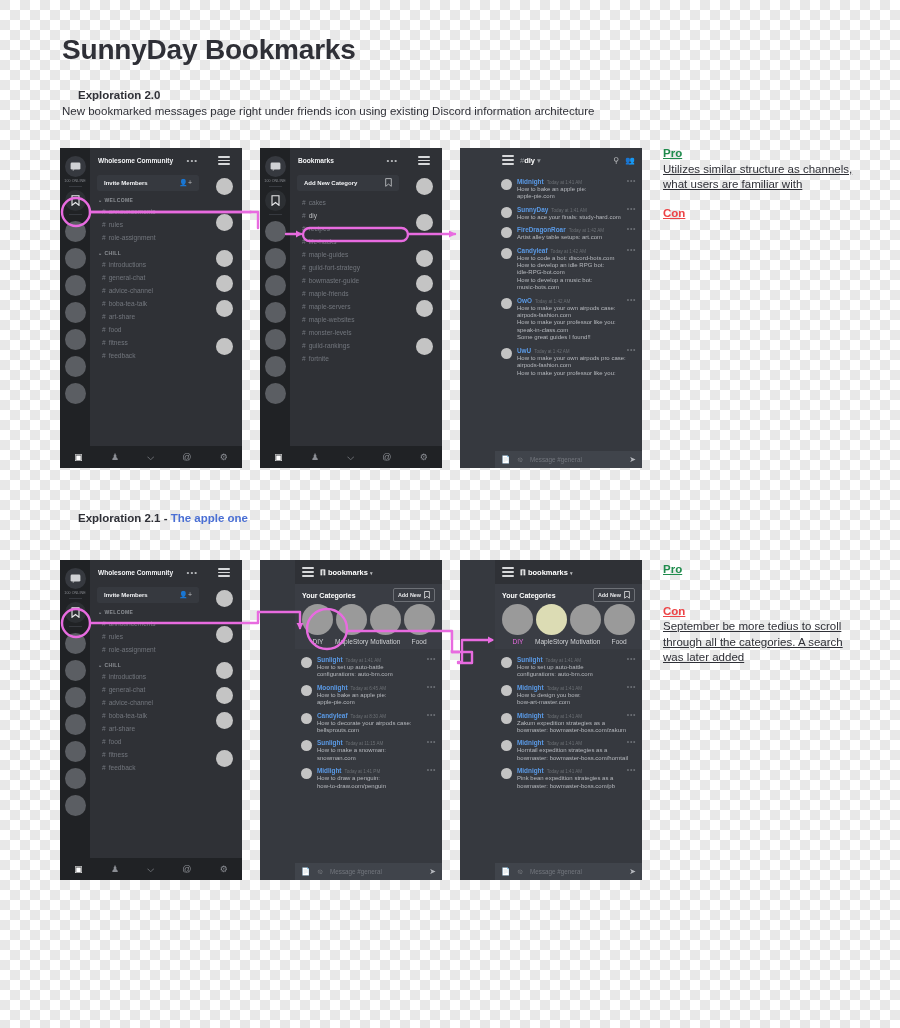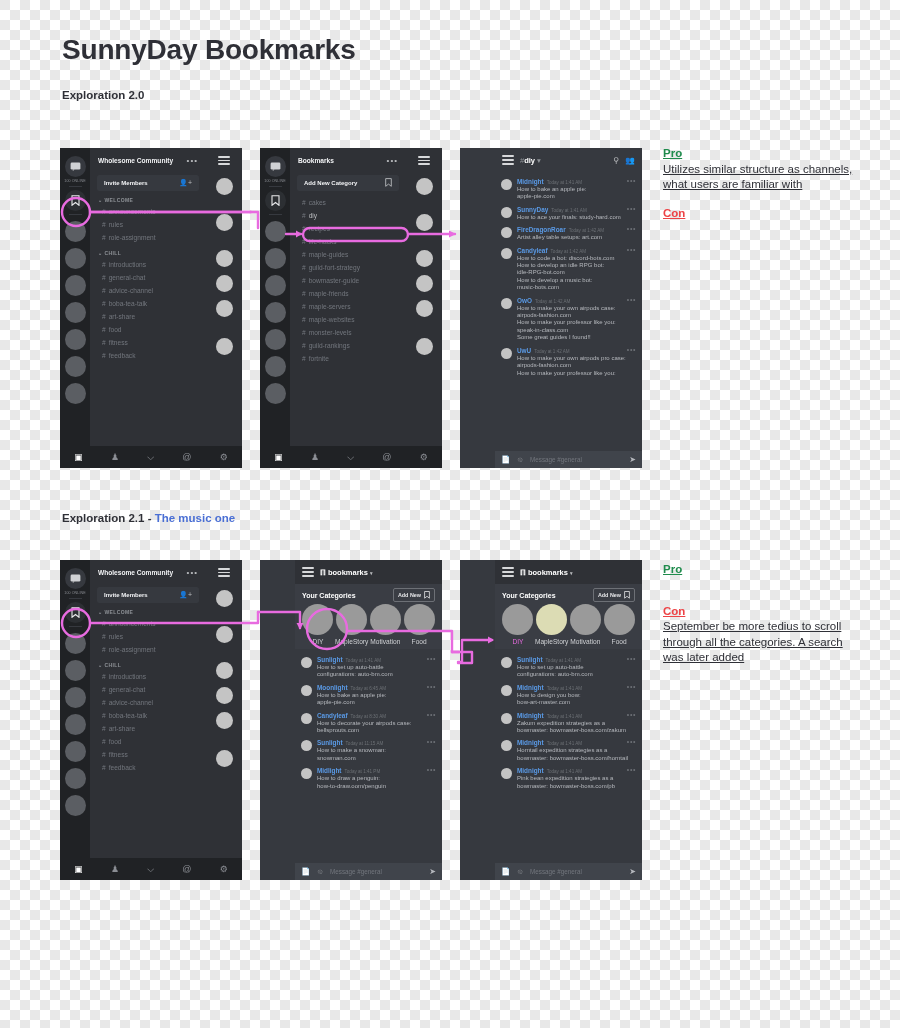--- a/index.html
+++ b/index.html
@@ -10,21 +10,21 @@
       repeating-conic-gradient(#ffffff 0% 25%, #e8e8e8 0% 50%) 0 0/20px 20px;
   }
   .page{position:absolute;inset:0;}
 
   
   .title{
     position:absolute;left:62px;top:34px;
     font-size:28px;font-weight:bold;color:#2f3037;letter-spacing:-0.2px;
   }
   .sec-head{position:absolute;left:62px;font-size:11.5px;color:#2f3037;line-height:15.5px;}
-  .sec-head .lbl{font-weight:bold;}
+  .sec-head .lbl{font-weight:bold;margin-left:16px;}
   .sec-head .chosen{font-weight:bold;color:#4a6fd4;}
   .sec-head .sub{font-weight:normal;}
   #sec20{top:88px;width:600px;}
   #sec21{top:511px;width:600px;}
 
   .caption{
     position:absolute;left:270px;top:888px;width:220px;
     font-size:11.5px;color:#2f3037;line-height:15.5px;
   }
 
@@ -136,24 +136,25 @@
 </style>
 </head>
 <body>
 
 <div class="page">
 
   <div class="title">SunnyDay Bookmarks</div>
 
   <div class="sec-head" id="sec20">
     <span class="lbl">Exploration 2.0</span><br>
+    <span class="sub">New bookmarked messages page right under friends icon using existing Discord information architecture</span>
   </div>
 
   <div class="sec-head" id="sec21">
-    <span class="lbl">Exploration 2.1 - </span><span class="chosen">The music one</span><br>
+    <span class="lbl">Exploration 2.1 - </span><span class="chosen">The apple one</span><br>
   </div>
 
   <div class="procon" id="pc20">
     <p class="pro-t">Pro</p>
     <p>Utilizes similar structure as channels, what users are familiar with</p>
     <div class="gap"></div>
     <p class="con-t">Con</p>
   </div>
 
   <div class="procon" id="pc21">

